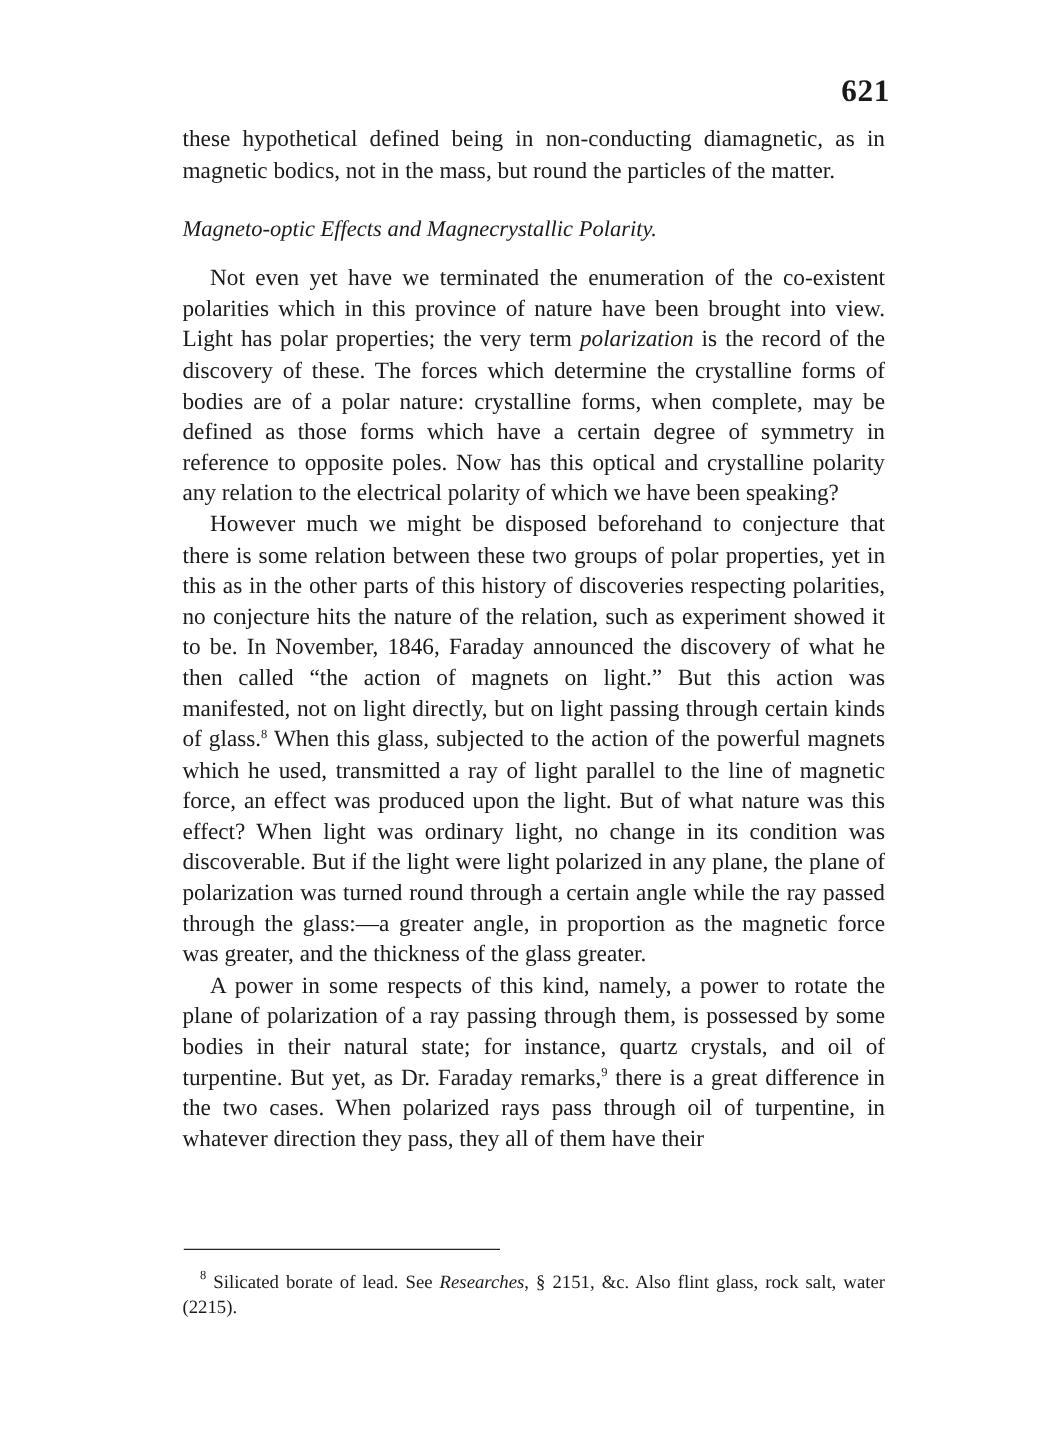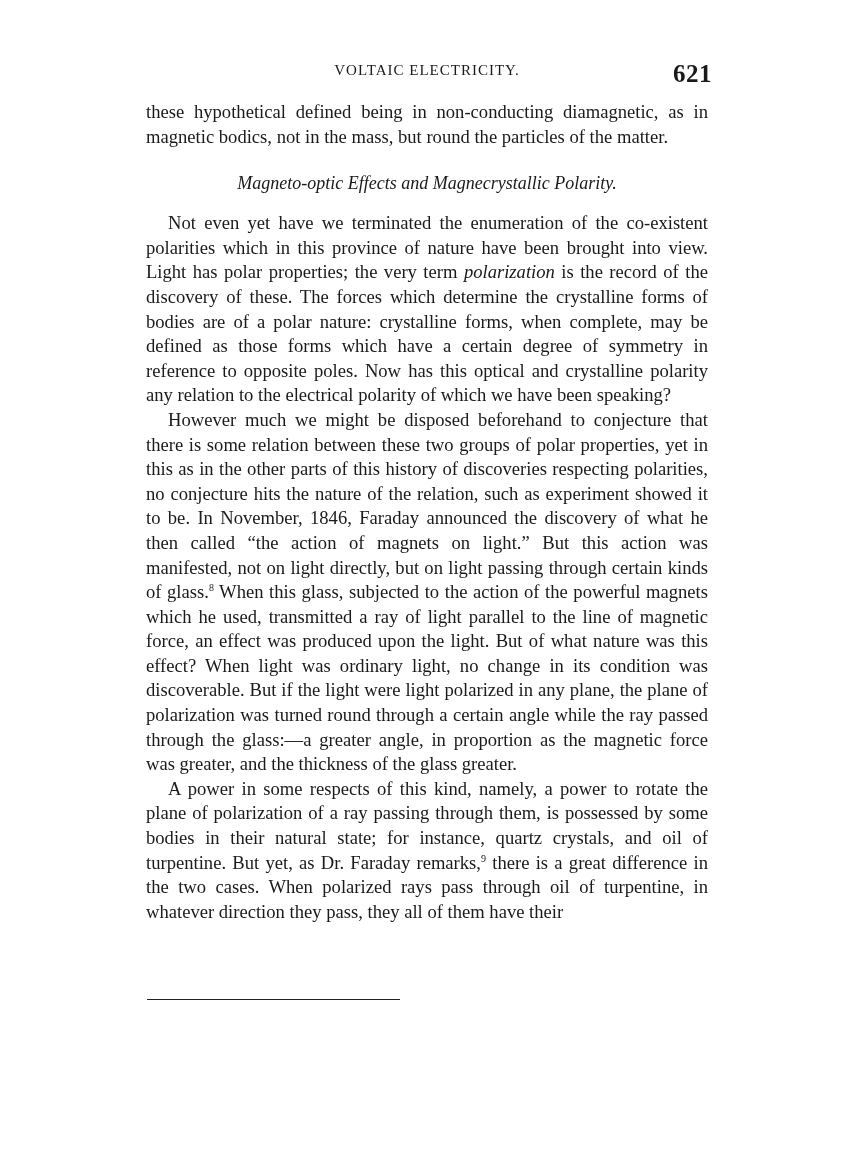--- a/index.html
+++ b/index.html
@@ -57,21 +57,21 @@
     }
     .para {
       margin: 0;
       text-indent: 0;
     }
     .para.indent {
       text-indent: 22px;
     }
     .section-heading {
       margin: 22px 0 16px 0;
-      text-align: center;
+      text-align: left;
       font-style: italic;
       font-size: 18px;
       line-height: 24px;
     }
     sup {
       font-size: 10px;
       line-height: 0;
       vertical-align: 7px;
     }
     .footnote-rule {
@@ -96,33 +96,33 @@
       text-indent: 14px;
     }
     em { }
   </style>
 </head>
 <body>
 
 <div class="page">
 
   <div class="running-head">
-    <span class="running-title">VOLTAIC ELECTRICITY.</span>
     <span class="page-number">621</span>
   </div>
 
   <div class="body-text">
     <p class="para">these hypothetical defined being in non-conducting diamagnetic, as in magnetic bodics, not in the mass, but round the particles of the matter.</p>
 
     <p class="section-heading">Magneto-optic Effects and Magnecrystallic Polarity.</p>
 
     <p class="para indent"><span>Not even yet have we terminated the enumeration of the co-existent polarities which in this province of nature have been brought into view. Light has polar properties; the very term </span><em>polarization</em><span> is the record of the discovery of these. The forces which determine the crystalline forms of bodies are of a polar nature: crystalline forms, when complete, may be defined as those forms which have a certain degree of symmetry in reference to opposite poles. Now has this optical and crystalline polarity any relation to the electrical polarity of which we have been speaking?</span></p>
 
     <p class="para indent"><span>However much we might be disposed beforehand to conjecture that there is some relation between these two groups of polar properties, yet in this as in the other parts of this history of discoveries respecting polarities, no conjecture hits the nature of the relation, such as experiment showed it to be. In November, 1846, Faraday announced the discovery of what he then called “the action of magnets on light.” But this action was manifested, not on light directly, but on light passing through certain kinds of glass.</span><sup>8</sup><span> When this glass, subjected to the action of the powerful magnets which he used, transmitted a ray of light parallel to the line of magnetic force, an effect was produced upon the light. But of what nature was this effect? When light was ordinary light, no change in its condition was discoverable. But if the light were light polarized in any plane, the plane of polarization was turned round through a certain angle while the ray passed through the glass:—a greater angle, in proportion as the magnetic force was greater, and the thickness of the glass greater.</span></p>
 
     <p class="para indent"><span>A power in some respects of this kind, namely, a power to rotate the plane of polarization of a ray passing through them, is possessed by some bodies in their natural state; for instance, quartz crystals, and oil of turpentine. But yet, as Dr. Faraday remarks,</span><sup>9</sup><span> there is a great difference in the two cases. When polarized rays pass through oil of turpentine, in whatever direction they pass, they all of them have their</span></p>
   </div>
 
   <div class="footnotes">
+    <p class="footnote"><sup>8</sup><span> Silicated borate of lead. See </span><em>Researches</em><span>, § 2151, &amp;c. Also flint glass, rock salt, water (2215).</span></p>
   </div>
 </div>
 
 <div class="footnote-rule"></div>
 
 </body></html>

